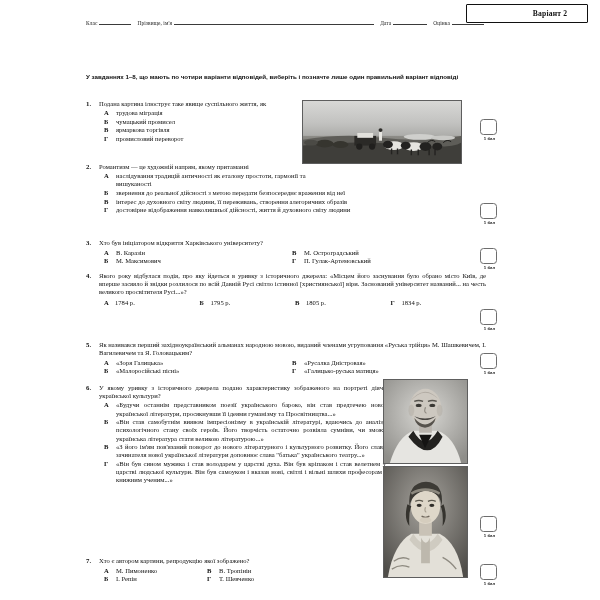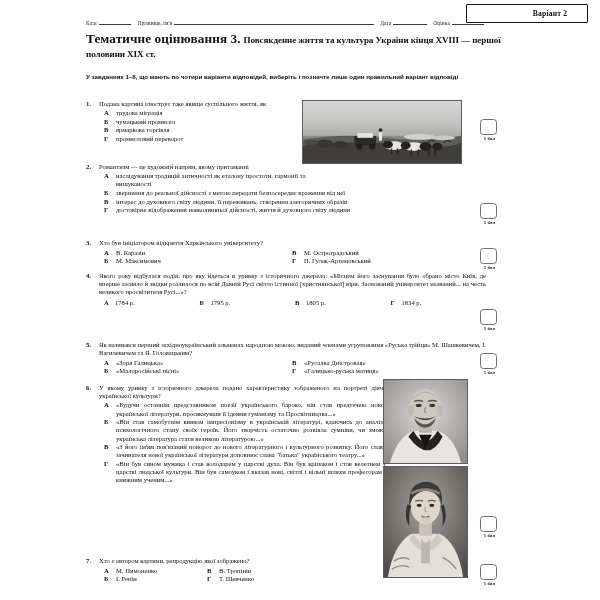--- a/index.html
+++ b/index.html
@@ -117,24 +117,20 @@
       <span class="idrule r-date"></span>
     </div>
     <div class="idfield">
       <span class="idlabel">Оцінка</span>
       <span class="idrule r-mark"></span>
     </div>
   </div>
 
   <div class="variant-box">Варіант 2</div>
 
-  <div class="title">
-    <span class="big">Тематичне оцінювання 3.</span>
-    <span class="rest">Повсякденне життя та культура України кінця XVIII — першої половини XIX ст.</span>
-  </div>
 
   <div class="instruction">У завданнях 1–8, що мають по чотири варіанти відповідей, виберіть і позначте лише один правильний варіант відповіді</div>
 
   <div class="q" style="top:100px;width:215px;">
     <div class="qhead">
       <span class="qnum">1.</span>
       <span class="qtext just">Подана картина ілюструє таке явище суспільного життя, як</span>
     </div>
     <div class="opts">
       <div class="opt">

